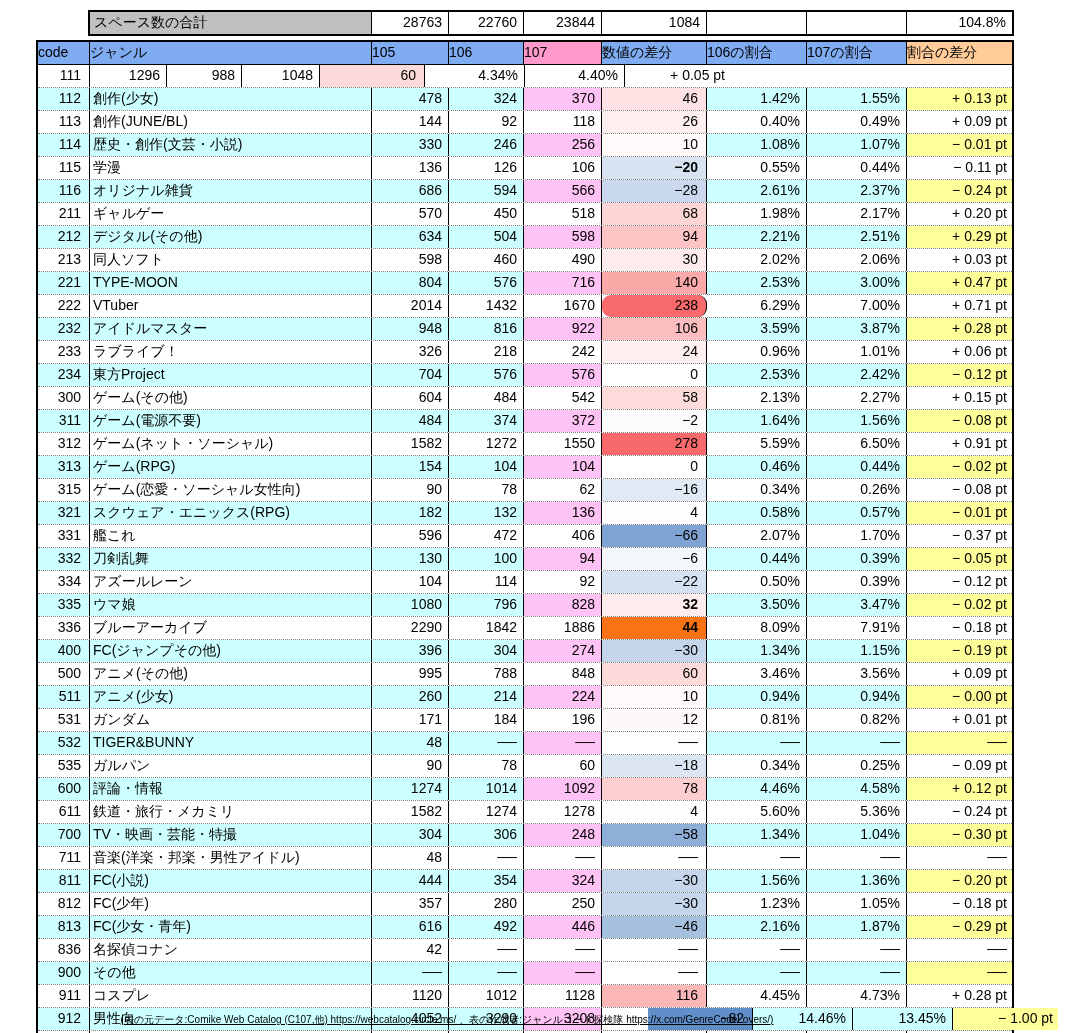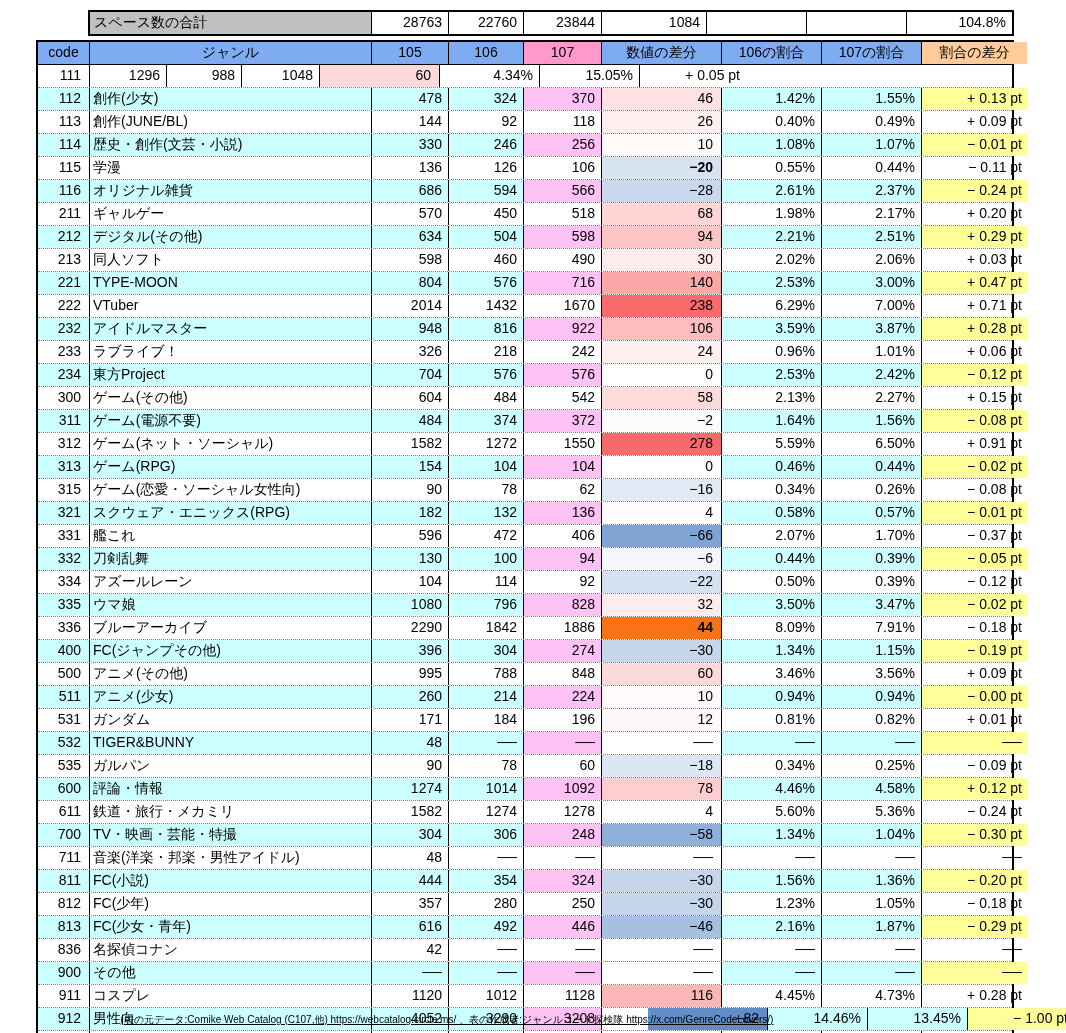--- a/index.html
+++ b/index.html
@@ -5,24 +5,24 @@
   html,body{margin:0;padding:0;}
   body{
     width:1066px;height:1033px;background:#ffffff;position:relative;
     font-family:"Liberation Sans","DejaVu Sans",sans-serif;color:#000;
   }
   .cell{
     box-sizing:border-box;height:22px;line-height:21px;font-size:14px;
     border-right:1px solid #000;overflow:hidden;white-space:nowrap;flex:0 0 auto;
   }
   .c0{width:52px}.c1{width:282px}.c2{width:77px}.c3{width:75px}.c4{width:78px}
-  .c5{width:120px}.c6{width:100px}.c7{width:100px}.c8{width:105px;border-right:none}
+  .c5{width:105px}.c6{width:100px}.c7{width:100px}.c8{width:105px;border-right:none}
   .num{text-align:right;padding-right:6px}
   .txt{text-align:left;padding-left:3px}
-  .ctr{text-align:center}
+  .ctr{text-align:left}
   .pt{padding-right:5px}
   .codecell{padding-right:8px}
 
   #summary{
     position:absolute;left:88px;top:10px;width:922px;display:flex;
     border:2px solid #000;background:#fff;
   }
   #summary .cell{height:22px}
   .s1{width:282px}.s2{width:77px}.s3{width:75px}.s4{width:78px}
   .s5{width:105px}.s6{width:100px}.s7{width:100px}.s8{width:105px;border-right:none}
@@ -78,21 +78,21 @@
     <div class="cell c8 ctr horange">割合の差分</div>
   </div>
   <div id="rows">
       <div class="trow">
         <div class="cell c0 num codecell">111</div>
         <div class="cell c2 num">1296</div>
         <div class="cell c3 num">988</div>
         <div class="cell c4 num">1048</div>
         <div class="cell c5 num codecell diffc" style="background: rgb(253, 218, 218);">60</div>
         <div class="cell c6 num">4.34%</div>
-        <div class="cell c7 num">15.05%</div>
+        <div class="cell c7 num">4.40%</div>
         <div class="cell c8 num pt">+ 0.05 pt</div>
       </div>
       <div class="trow cyan">
         <div class="cell c0 num codecell">112</div>
         <div class="cell c1 txt">創作(少女)</div>
         <div class="cell c2 num">478</div>
         <div class="cell c3 num">324</div>
         <div class="cell c4 num magenta">370</div>
         <div class="cell c5 num codecell diffc" style="background: rgb(254, 226, 227);">46</div>
         <div class="cell c6 num">1.42%</div>
@@ -186,21 +186,21 @@
         <div class="cell c6 num">2.53%</div>
         <div class="cell c7 num">3.00%</div>
         <div class="cell c8 num pt yellow">+ 0.47 pt</div>
       </div>
       <div class="trow">
         <div class="cell c0 num codecell">222</div>
         <div class="cell c1 txt">VTuber</div>
         <div class="cell c2 num">2014</div>
         <div class="cell c3 num">1432</div>
         <div class="cell c4 num">1670</div>
-        <div class="cell c5 num codecell diffc" style="background: rgb(248, 106, 108);">238</div>
+        <div class="cell c5 num codecell diffc" style="background: rgb(248, 106, 108); border-radius: 9px;">238</div>
         <div class="cell c6 num">6.29%</div>
         <div class="cell c7 num">7.00%</div>
         <div class="cell c8 num pt">+ 0.71 pt</div>
       </div>
       <div class="trow cyan">
         <div class="cell c0 num codecell">232</div>
         <div class="cell c1 txt">アイドルマスター</div>
         <div class="cell c2 num">948</div>
         <div class="cell c3 num">816</div>
         <div class="cell c4 num magenta">922</div>
@@ -329,21 +329,21 @@
         <div class="cell c6 num">0.50%</div>
         <div class="cell c7 num">0.39%</div>
         <div class="cell c8 num pt">− 0.12 pt</div>
       </div>
       <div class="trow cyan">
         <div class="cell c0 num codecell">335</div>
         <div class="cell c1 txt">ウマ娘</div>
         <div class="cell c2 num">1080</div>
         <div class="cell c3 num">796</div>
         <div class="cell c4 num magenta">828</div>
-        <div class="cell c5 num codecell diffc" style="background: rgb(254, 235, 235);">32</div>
+        <div class="cell c5 num codecell diffc" style="background: rgb(254, 235, 235); font-weight: bold;">32</div>
         <div class="cell c6 num">3.50%</div>
         <div class="cell c7 num">3.47%</div>
         <div class="cell c8 num pt yellow">− 0.02 pt</div>
       </div>
       <div class="trow">
         <div class="cell c0 num codecell">336</div>
         <div class="cell c1 txt">ブルーアーカイブ</div>
         <div class="cell c2 num">2290</div>
         <div class="cell c3 num">1842</div>
         <div class="cell c4 num">1886</div>

